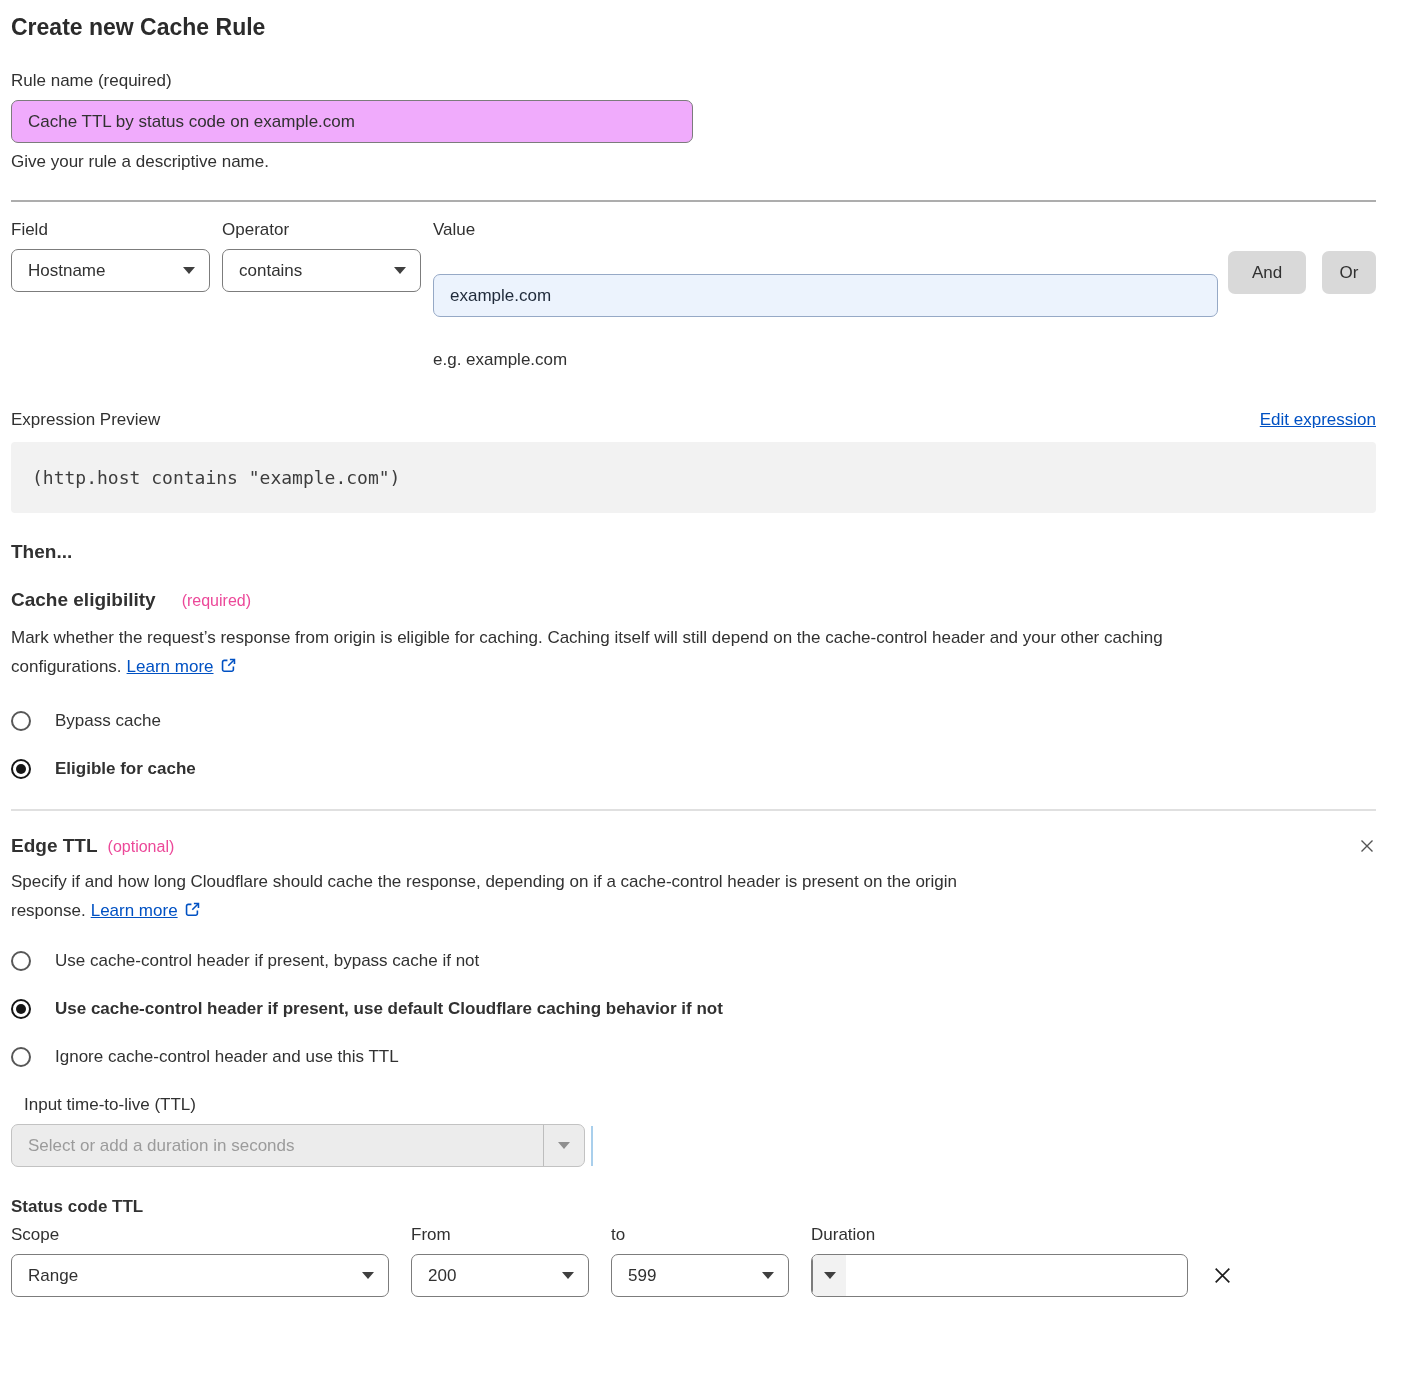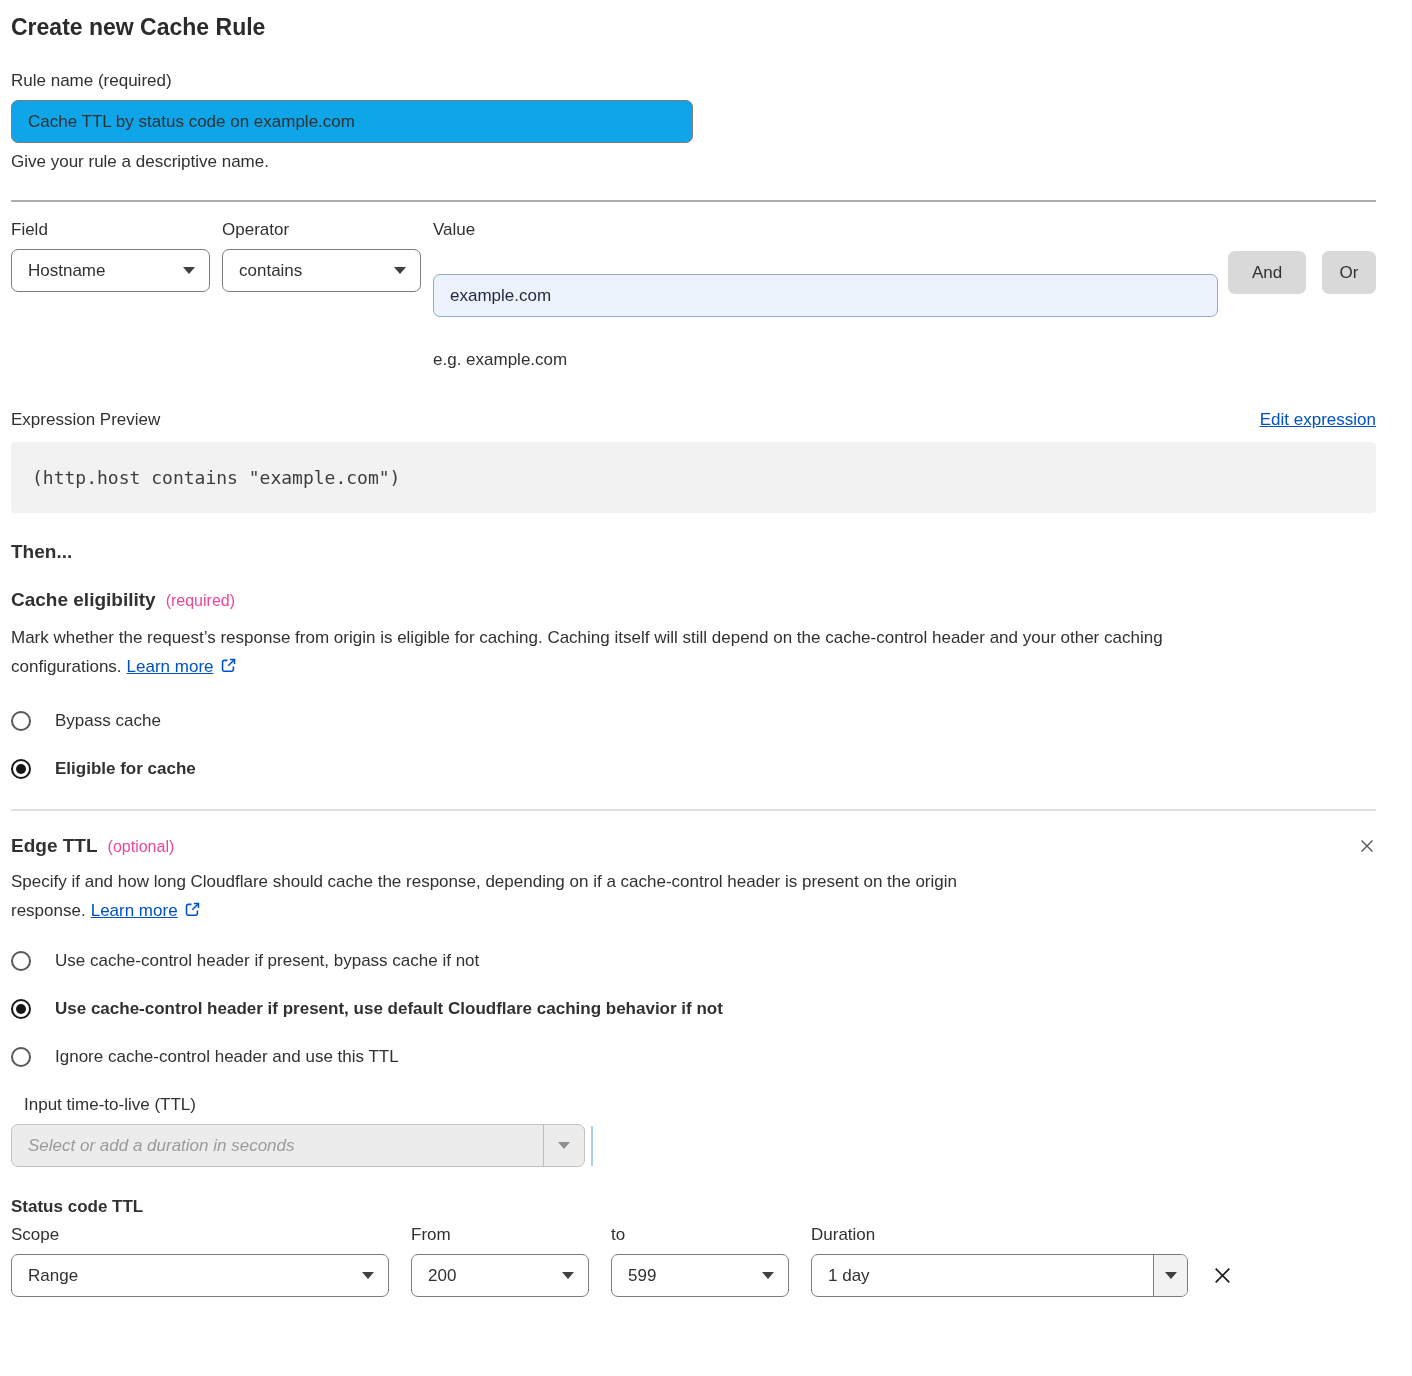--- a/index.html
+++ b/index.html
@@ -9,21 +9,21 @@
     font-family:"Liberation Sans","DejaVu Sans",sans-serif; font-size:17px; overflow:hidden;
   }
   .page { padding:14px 36px 0 11px; }
 
   .title { font-size:23px; font-weight:700; margin:0; color:#2b2b2b; }
 
   .field-label { display:block; margin-bottom:9px; color:#313131; }
 
   .text-input {
     width:682px; height:43px; border:1px solid #7c7c7c; border-radius:7px;
-    padding:0 16px; font-size:17px; color:#313131; font-family:inherit; background:#0ea5e9;
+    padding:0 16px; font-size:17px; color:#313131; font-family:inherit; background:#f0abfc;
   }
   .help { margin-top:9px; }
 
   hr.divider { border:none; border-top:2px solid #adadad; margin:28px 0 0; }
   hr.divider.light { border-top-color:#e0e0e0; margin-top:30px; }
 
   .section-h { font-size:19px; font-weight:700; margin:22px 0 0; }
 
   .match-row { display:flex; align-items:flex-start; margin-top:18px; }
   .col { display:flex; flex-direction:column; }
@@ -58,21 +58,21 @@
   .ext-icon { vertical-align:-2px; margin-left:6px; }
 
   .code-block {
     margin-top:12px; background:#f2f2f2; border-radius:4px; height:71px;
     display:flex; align-items:center; padding-left:21px;
     font-family:"DejaVu Sans Mono","Liberation Mono",monospace; font-size:18px; color:#3d3d3d;
   }
 
   .then-h { font-size:19px; font-weight:700; margin-top:28px; }
 
-  .sec-head { margin-top:26px; display:flex; align-items:baseline; gap:10px; }
+  .sec-head { margin-top:26px; display:flex; align-items:baseline; gap:26px; }
   .sec-title { font-size:19px; font-weight:700; }
   .sec-tag { color:#ec4899; font-size:16px; }
 
   .desc { margin-top:12px; line-height:29px; }
   .desc.narrow { max-width:1110px; }
 
   .radio-row { display:flex; align-items:center; gap:24px; margin-top:28px; }
   .radio-row.first { margin-top:30px; }
   .radio { width:20px; height:20px; border-radius:50%; border:2px solid #575757; flex:none; position:relative; background:#fff; cursor:pointer; }
   .radio.checked { border-color:#161616; }
@@ -81,21 +81,21 @@
 
   .edge-head { margin-top:24px; display:flex; align-items:baseline; gap:10px; }
   .close-x { margin-left:auto; cursor:pointer; align-self:center; line-height:0; }
 
   .ttl-label { margin-top:28px; display:block; margin-bottom:9px;margin-left:13px; }
   .combo-row { display:flex; align-items:center; }
   .combo {
     width:574px; height:43px; border:1px solid #c2c2c2; border-radius:7px;
     background:#ececec; display:flex; overflow:hidden;
   }
-  .combo .txt { flex:1; display:flex; align-items:center; padding-left:16px; color:#9b9b9b;font-style:italic; }
+  .combo .txt { flex:1; display:flex; align-items:center; padding-left:16px; color:#9b9b9b; }
   .combo .arr { width:41px; border-left:1px solid #bdbdbd; display:flex; align-items:center; justify-content:center; }
   .caret-line { width:2px; height:40px; background:#a9cfec; margin-left:6px; }
 
   .status-title { font-weight:700; margin-top:30px; }
   .status-desc { margin-top:18px; }
   .status-row { display:flex; margin-top:8px; }
   .col-scope { width:378px; margin-right:22px; }
   .col-from  { width:178px; margin-right:22px; }
   .col-to    { width:178px; margin-right:22px; }
   .col-dur   { width:377px; }
@@ -243,21 +243,20 @@
     <div class="col col-to">
       <span class="field-label">to</span>
       <div class="select">
         <span>599</span>
         <span class="chev"></span>
       </div>
     </div>
     <div class="col col-dur">
       <span class="field-label">Duration</span>
       <div class="duration-combo">
-        <span class="txt">1 day</span>
         <span class="arr">
             <span class="chev"></span>
           </span>
       </div>
     </div>
     <span class="remove-x">
       <svg width="21" height="21" viewBox="0 0 20 20">
           <path d="M3.5 3.5 16.5 16.5 M16.5 3.5 3.5 16.5" stroke="#1c1c1c" stroke-width="1.6"></path>
         </svg>
     </span>

